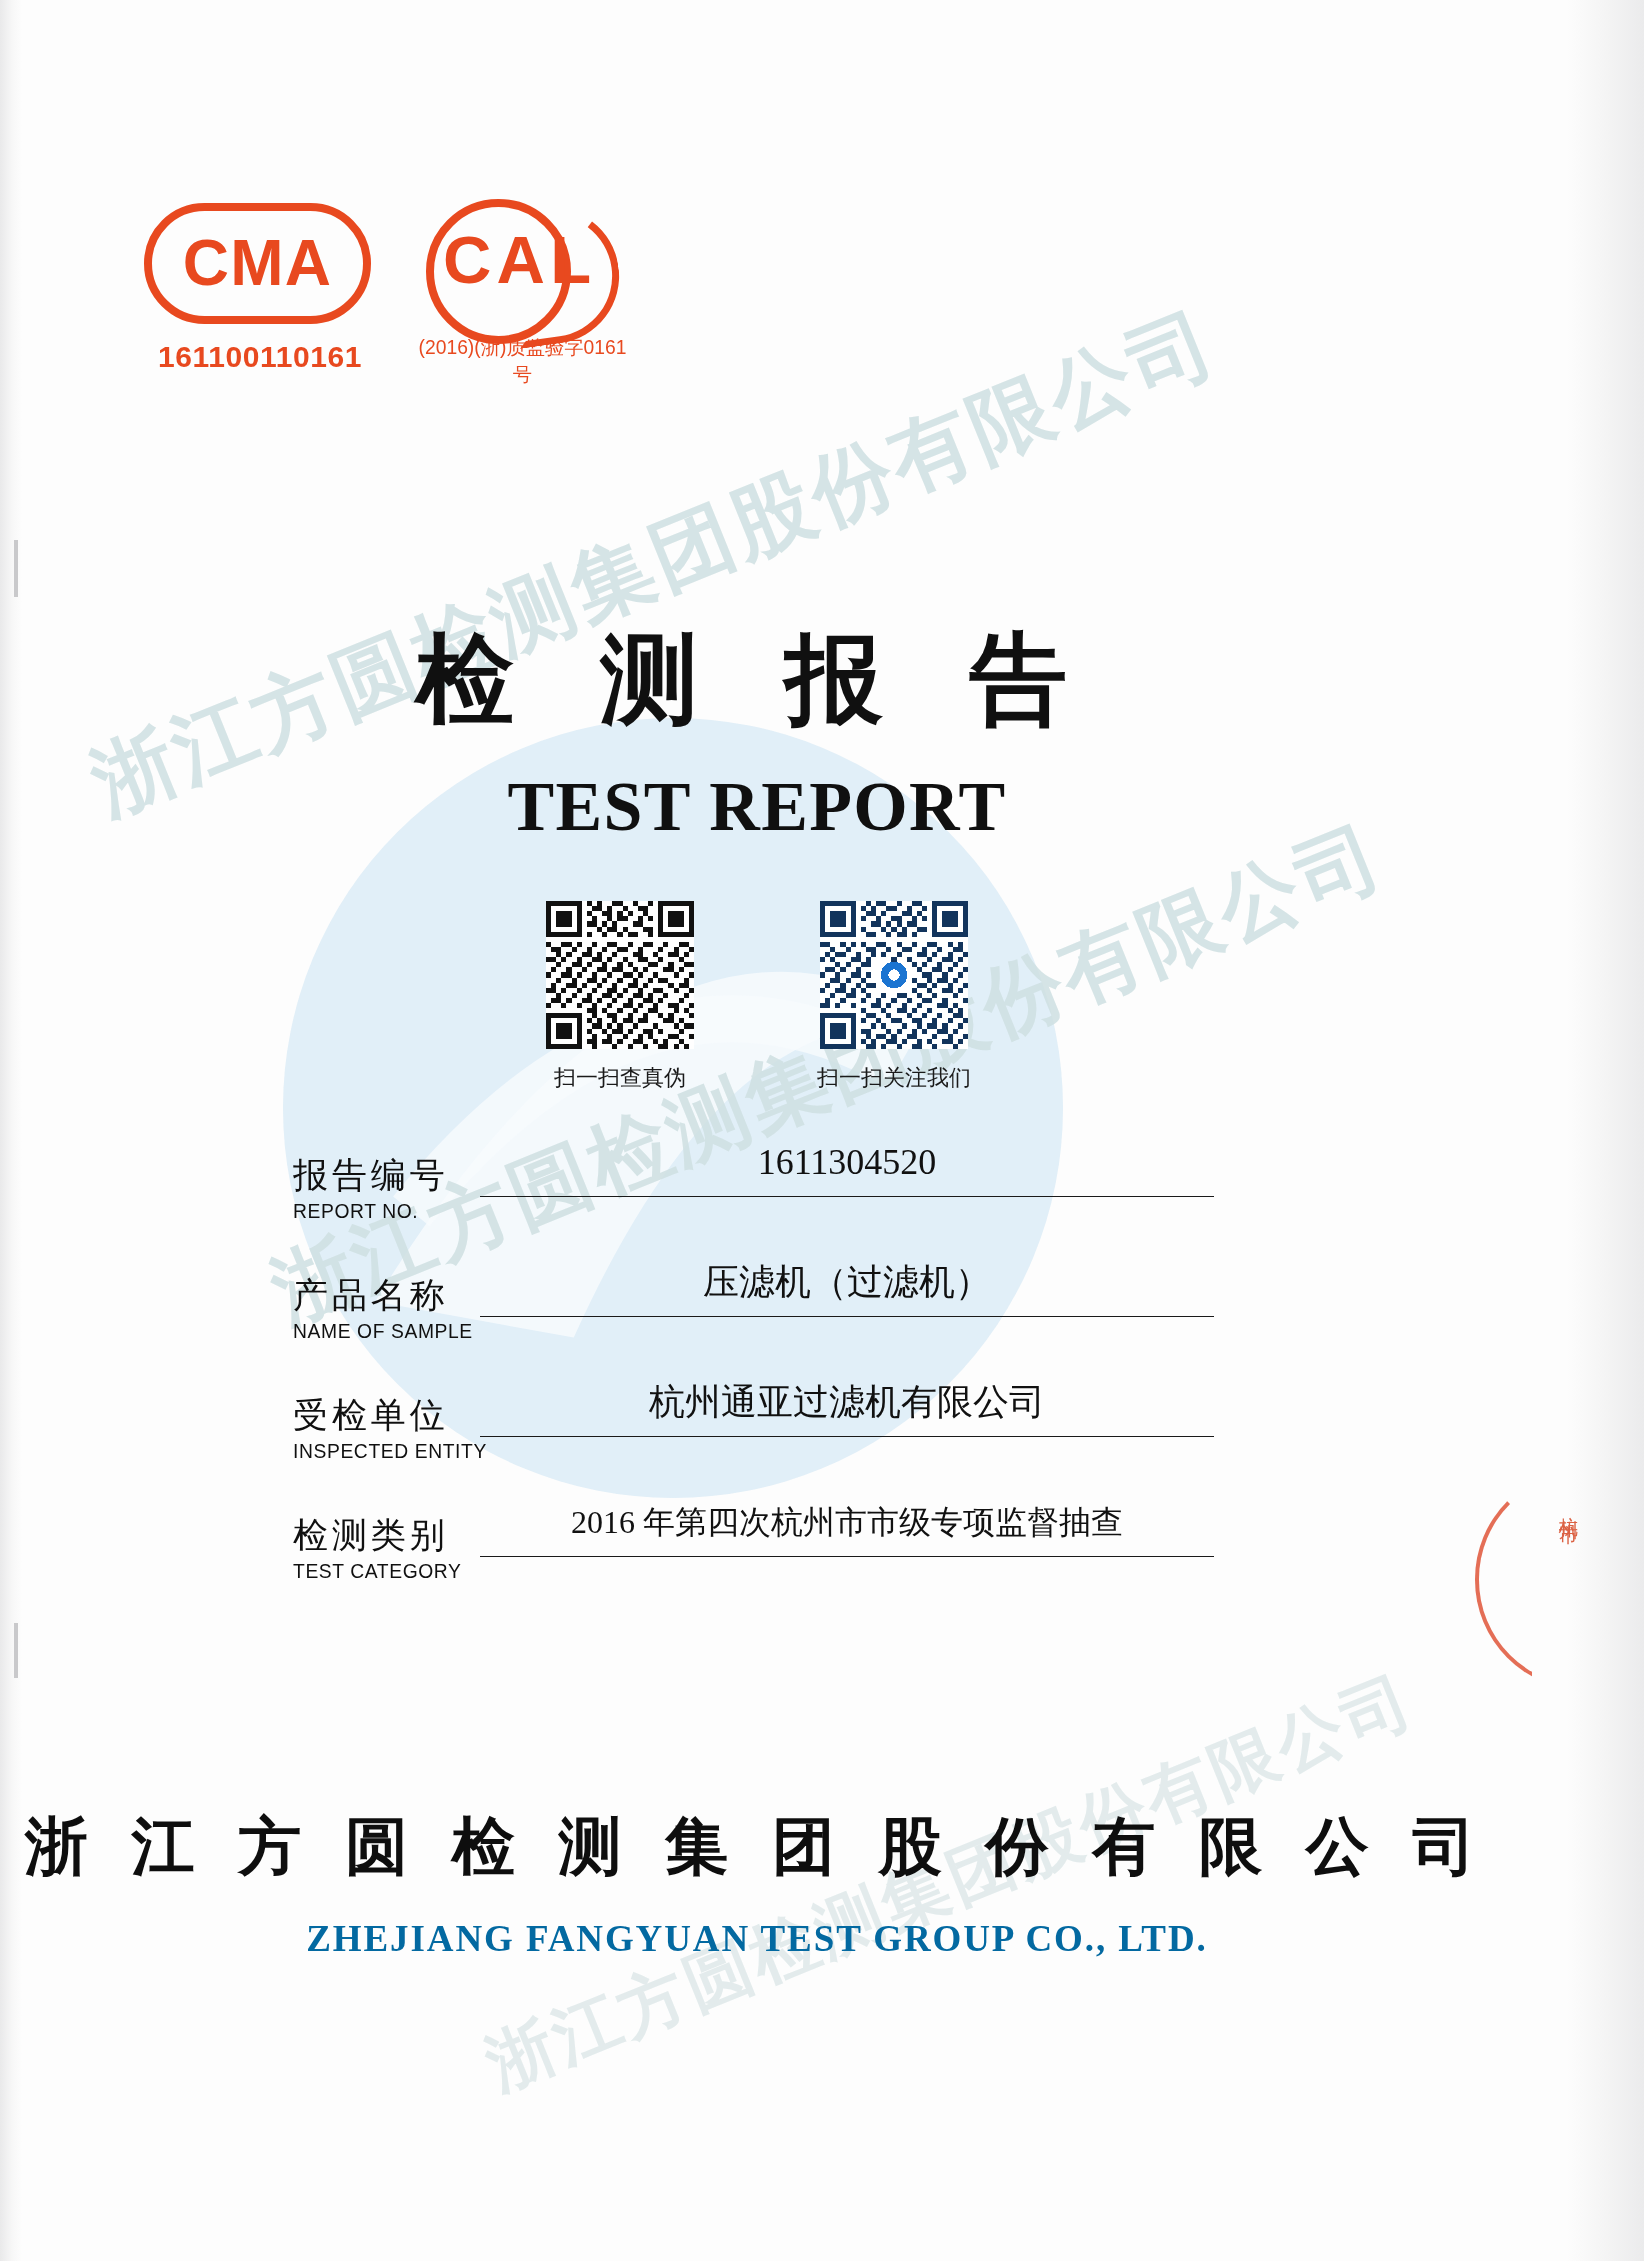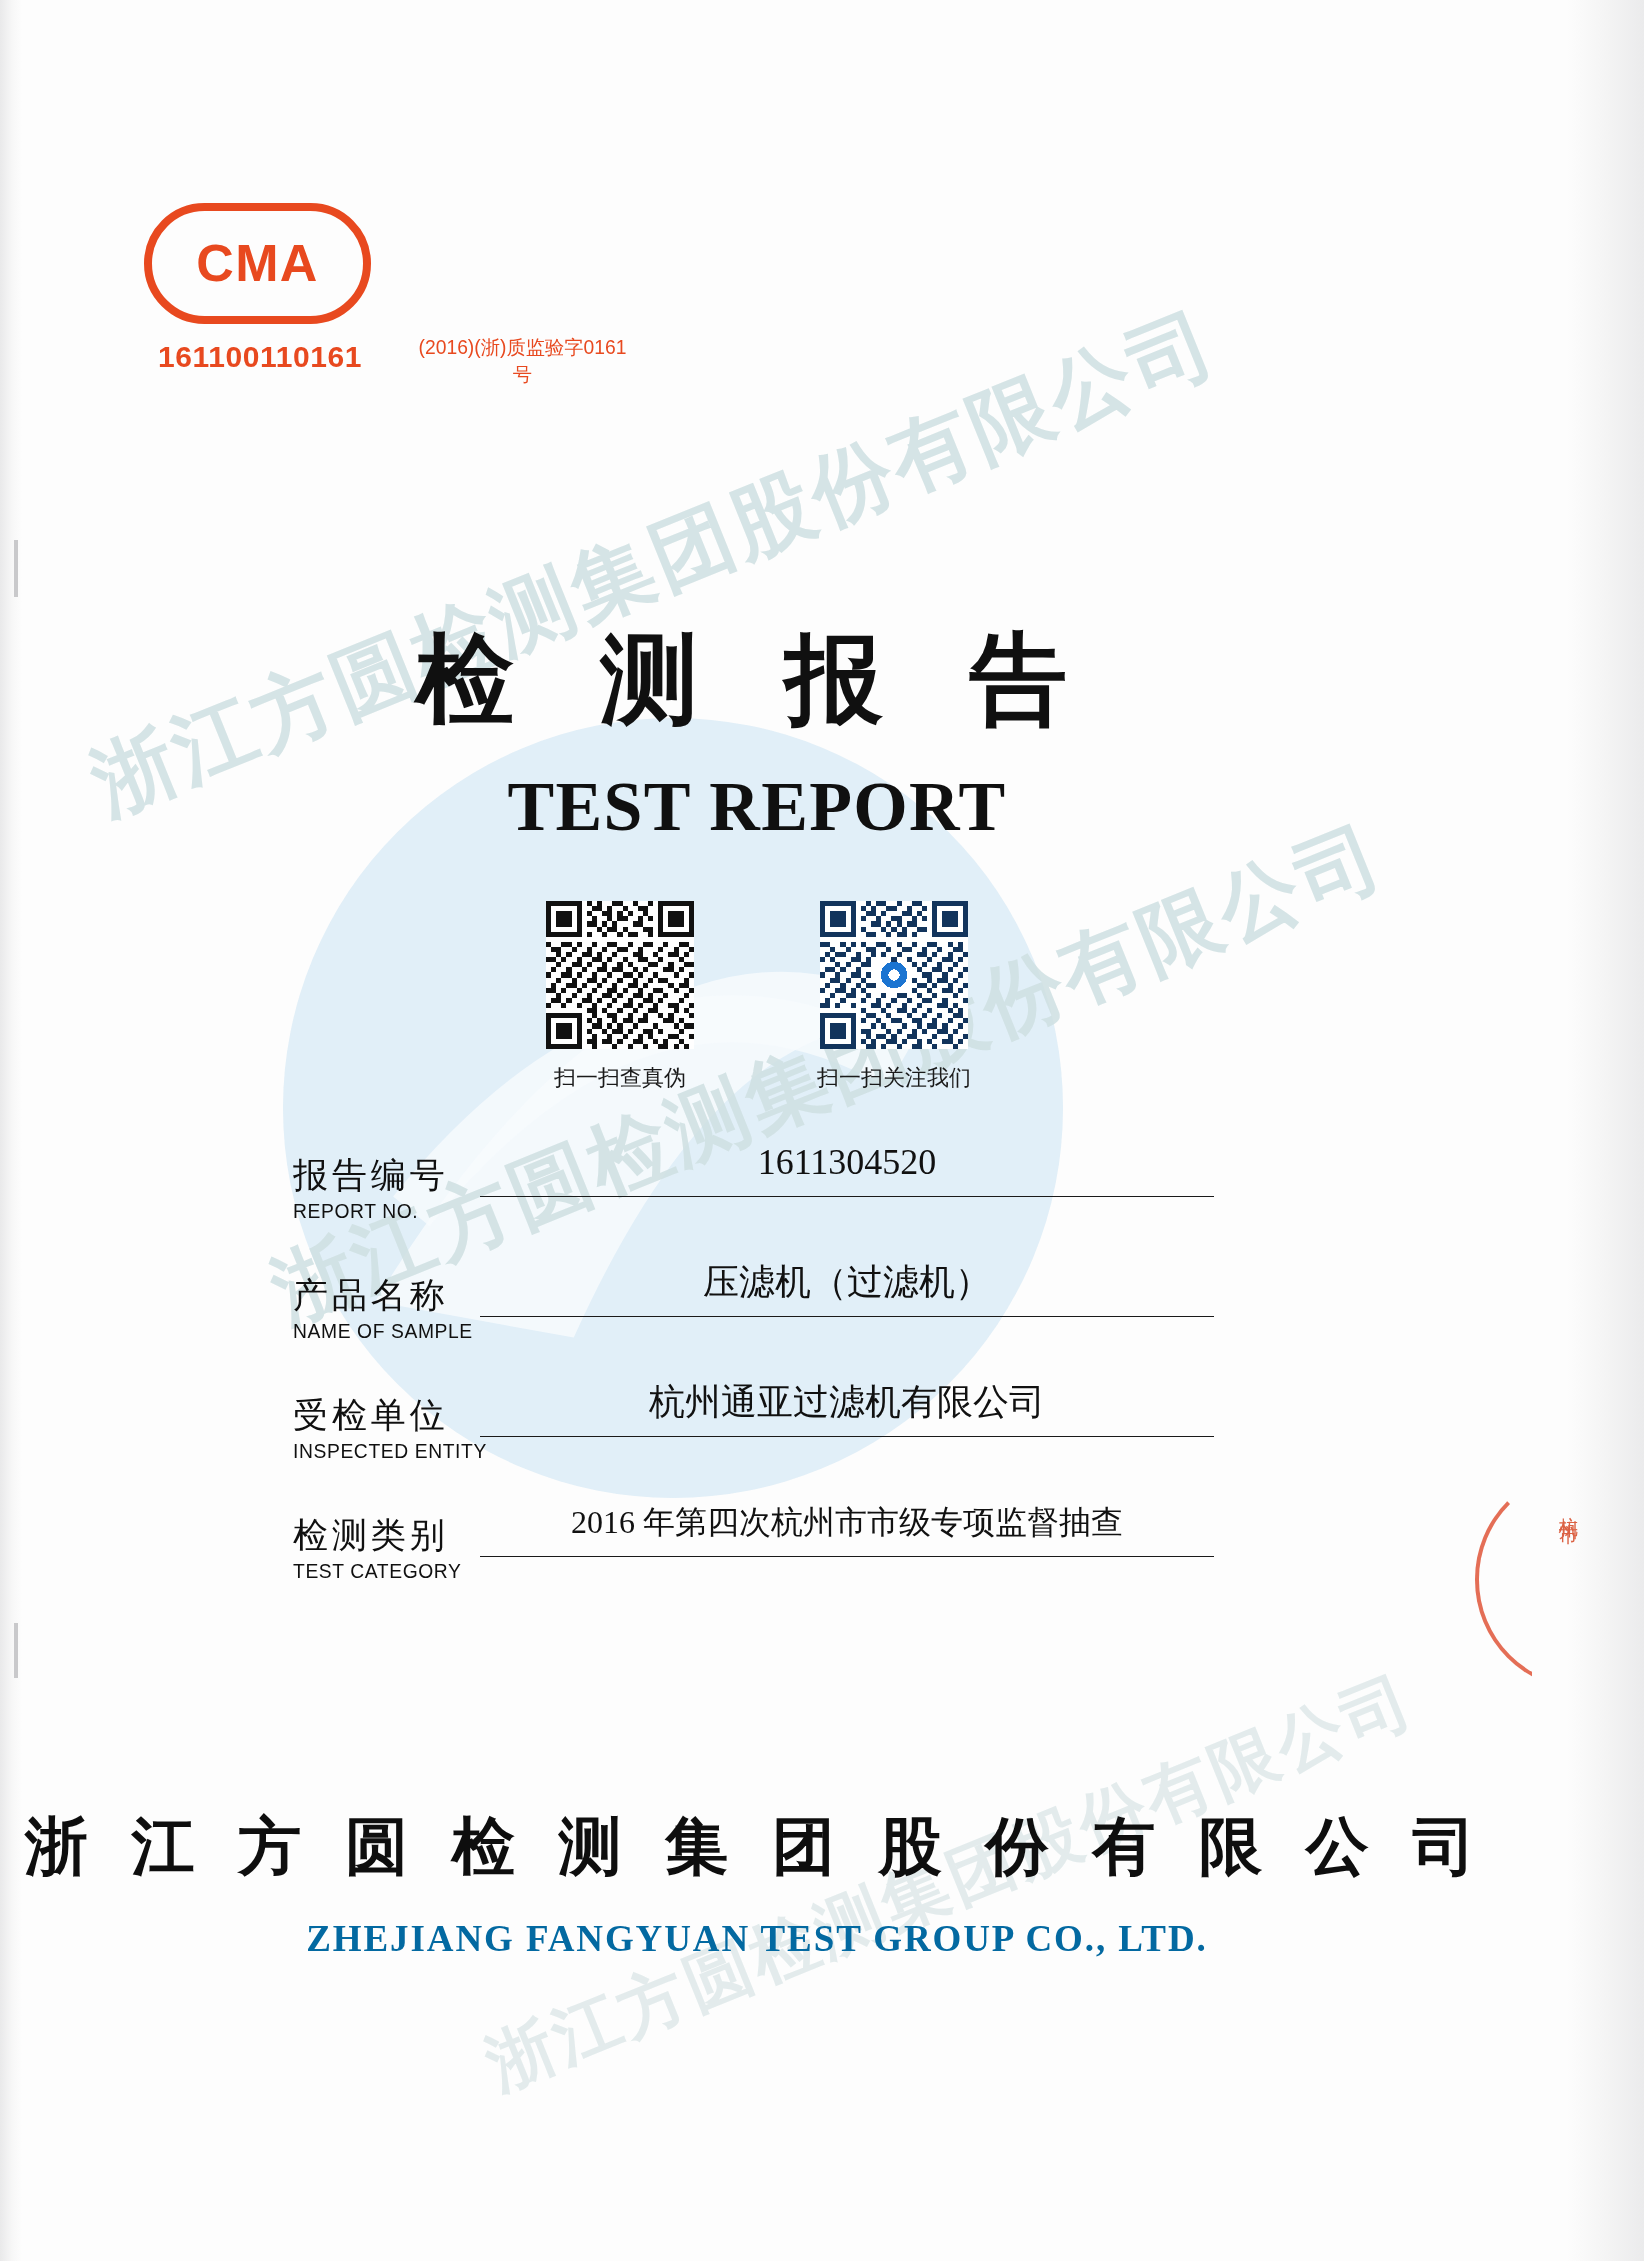--- a/index.html
+++ b/index.html
@@ -94,21 +94,21 @@
   }
   .cma-text {
     position: absolute;
     inset: 0;
     display: flex;
     align-items: center;
     justify-content: center;
     color: #e8491f;
     font-family: "Liberation Sans", sans-serif;
     font-weight: 700;
-    font-size: 52px;
+    font-size: 64px;
     letter-spacing: 1.3px;
   }
   .cma-number {
     position: absolute;
     left: -6.4px;
     top: 147px;
     width: 245px;
     text-align: center;
     color: #e8491f;
     font-family: "Liberation Sans", sans-serif;
@@ -338,20 +338,25 @@
   <div class="watermark-text wm2">浙江方圆检测集团股份有限公司</div>
   <div class="watermark-text wm3">浙江方圆检测集团股份有限公司</div>
 
   <div class="mark-row">
     <div class="cma-box">
       <div class="cma-outline"></div>
       <div class="cma-text">CMA</div>
     </div>
     <div class="cma-number">161100110161</div>
 
+    <div class="cal-box">
+      <div class="cal-circle"></div>
+      <div class="cal-letters">CAL</div>
+      <div class="cal-stroke"></div>
+    </div>
     <div class="cal-number" style="left:269px;">(2016)(浙)质监验字0161号</div>
   </div>
 
   <div class="title-cn">检 测 报 告</div>
   <div class="title-en">TEST REPORT</div>
 
   <div class="qr-wrap">
     <div class="qr-item">
       <div class="qr-canvas">
         <svg viewBox="0 0 29 29" width="148" height="148" shape-rendering="crispEdges">

